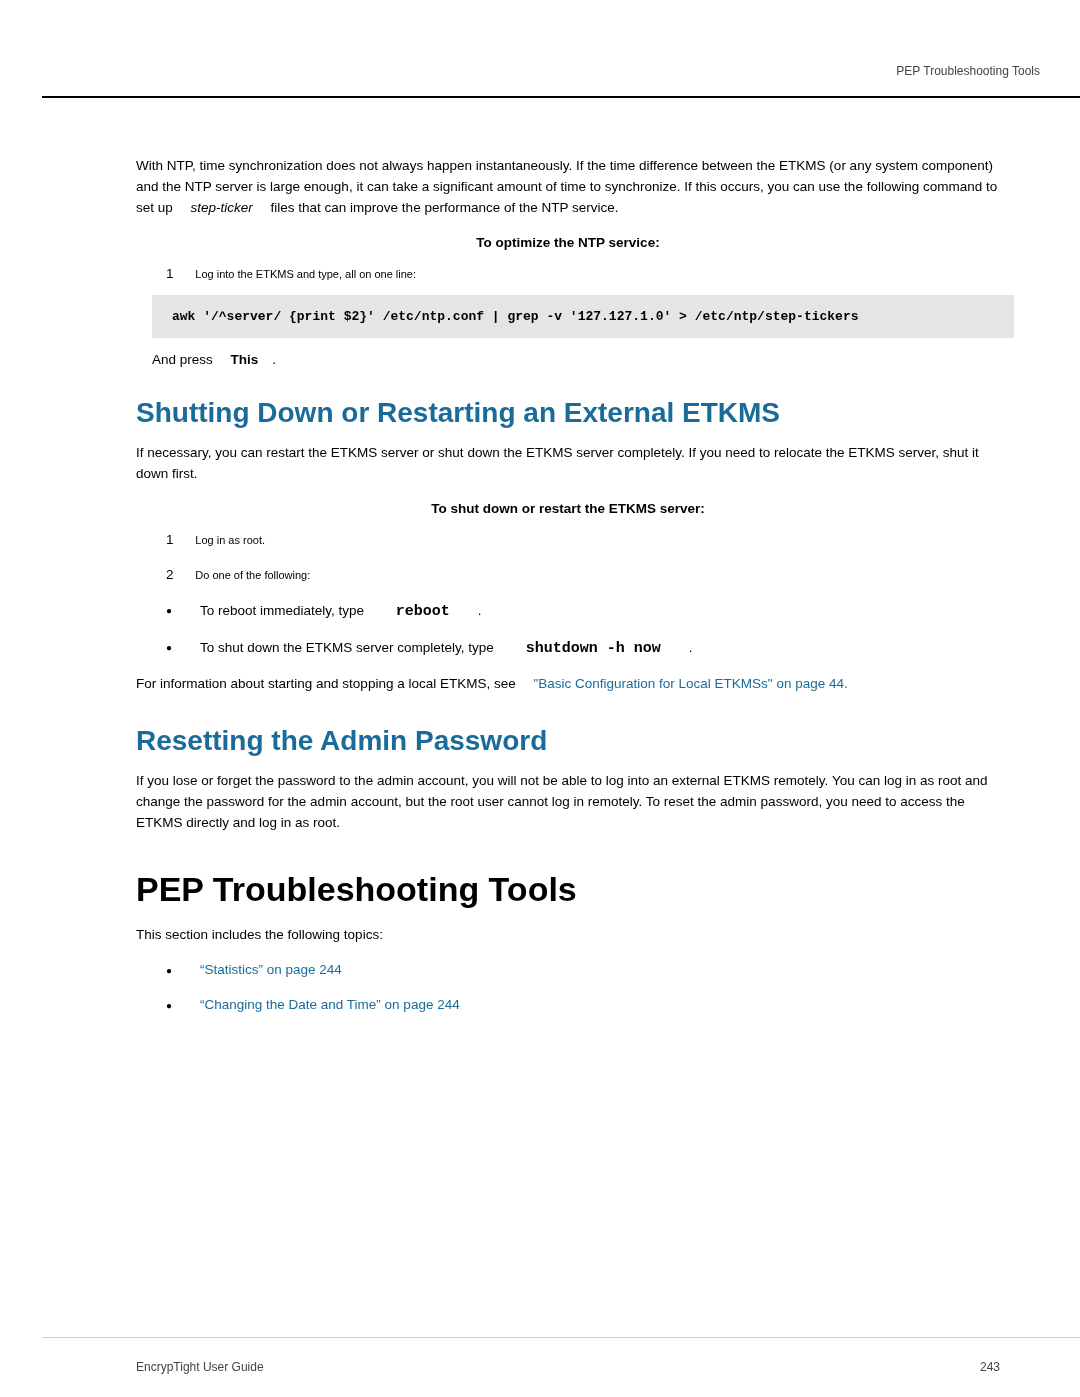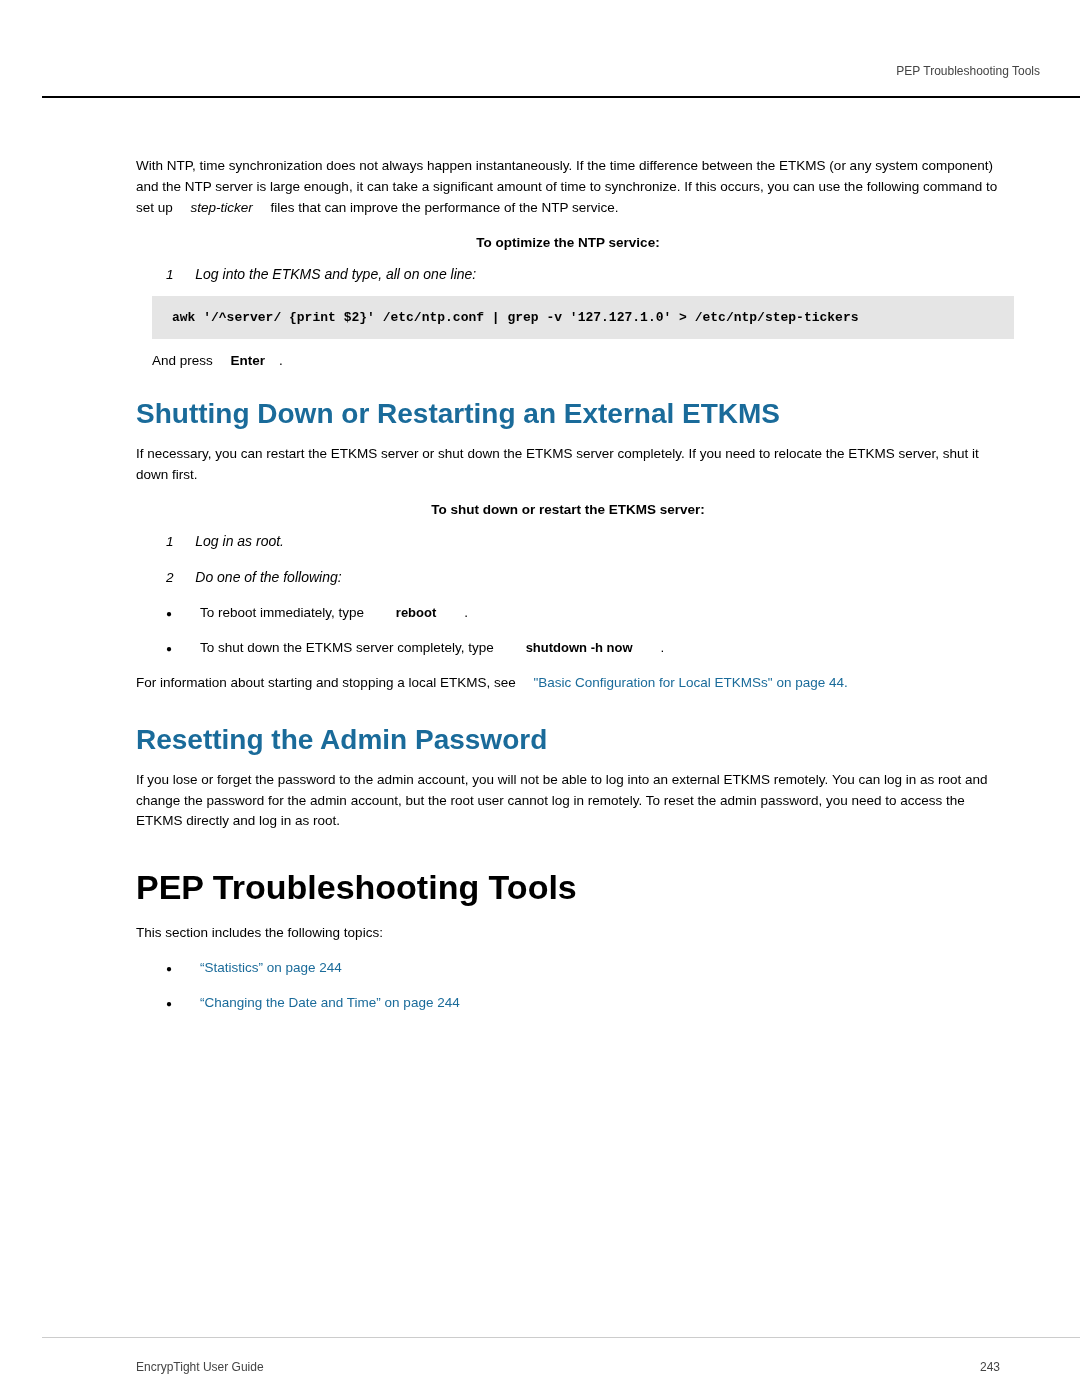--- a/index.html
+++ b/index.html
@@ -71,26 +71,25 @@
       margin-bottom: 8px;
       text-align: center;
     }
 
     .step-list {
       margin-left: 30px;
       margin-bottom: 10px;
     }
 
     .step-list li {
-      font-size: 14px;
+      font-size: 11px;
       line-height: 1.55;
       margin-bottom: 6px;
       list-style: none;
       counter-increment: step-counter;
-      font-style: italic;
     }
 
     .step-list li::before {
       content: counter(step-counter) " ";
       font-size: 13.5px;
       margin-right: 4px;
     }
 
     .step-list {
       counter-reset: step-counter;
@@ -102,23 +101,23 @@
       font-weight: bold;
       background: #e5e5e5;
       border: none;
       padding: 12px 20px;
       margin: 10px 0 10px 30px;
       display: block;
       line-height: 1.5;
     }
 
     .inline-code {
-      font-family: Liberation Sans, sans-serif;
-      font-weight: bold;
-      font-size: 13px;
+      font-family: Liberation Mono, monospace;
+      font-weight: bold;
+      font-size: 15px;
     }
 
     .bullet-list {
       margin-left: 50px;
       margin-bottom: 10px;
     }
 
     .bullet-list li {
       font-size: 13.5px;
       line-height: 1.55;
@@ -182,21 +181,21 @@
 
   <ol class="step-list">
     <li>
       <span>Log into the ETKMS and type, all on one line:</span>
     </li>
   </ol>
 
   <code class="code-block">awk '/^server/ {print $2}' /etc/ntp.conf | grep -v '127.127.1.0' &gt; /etc/ntp/step-tickers</code>
 
   <p class="enter-text">
-    And press <strong>Enter</strong>.
+    And press <strong>This</strong>.
   </p>
 
   <h2 class="section-title section-gap">Shutting Down or Restarting an External ETKMS</h2>
 
   <p class="body-text">If necessary, you can restart the ETKMS server or shut down the ETKMS server completely. If you need to relocate the ETKMS server, shut it down first.</p>
 
   <p class="bold-heading">To shut down or restart the ETKMS server:</p>
 
   <ol class="step-list">
     <li>

